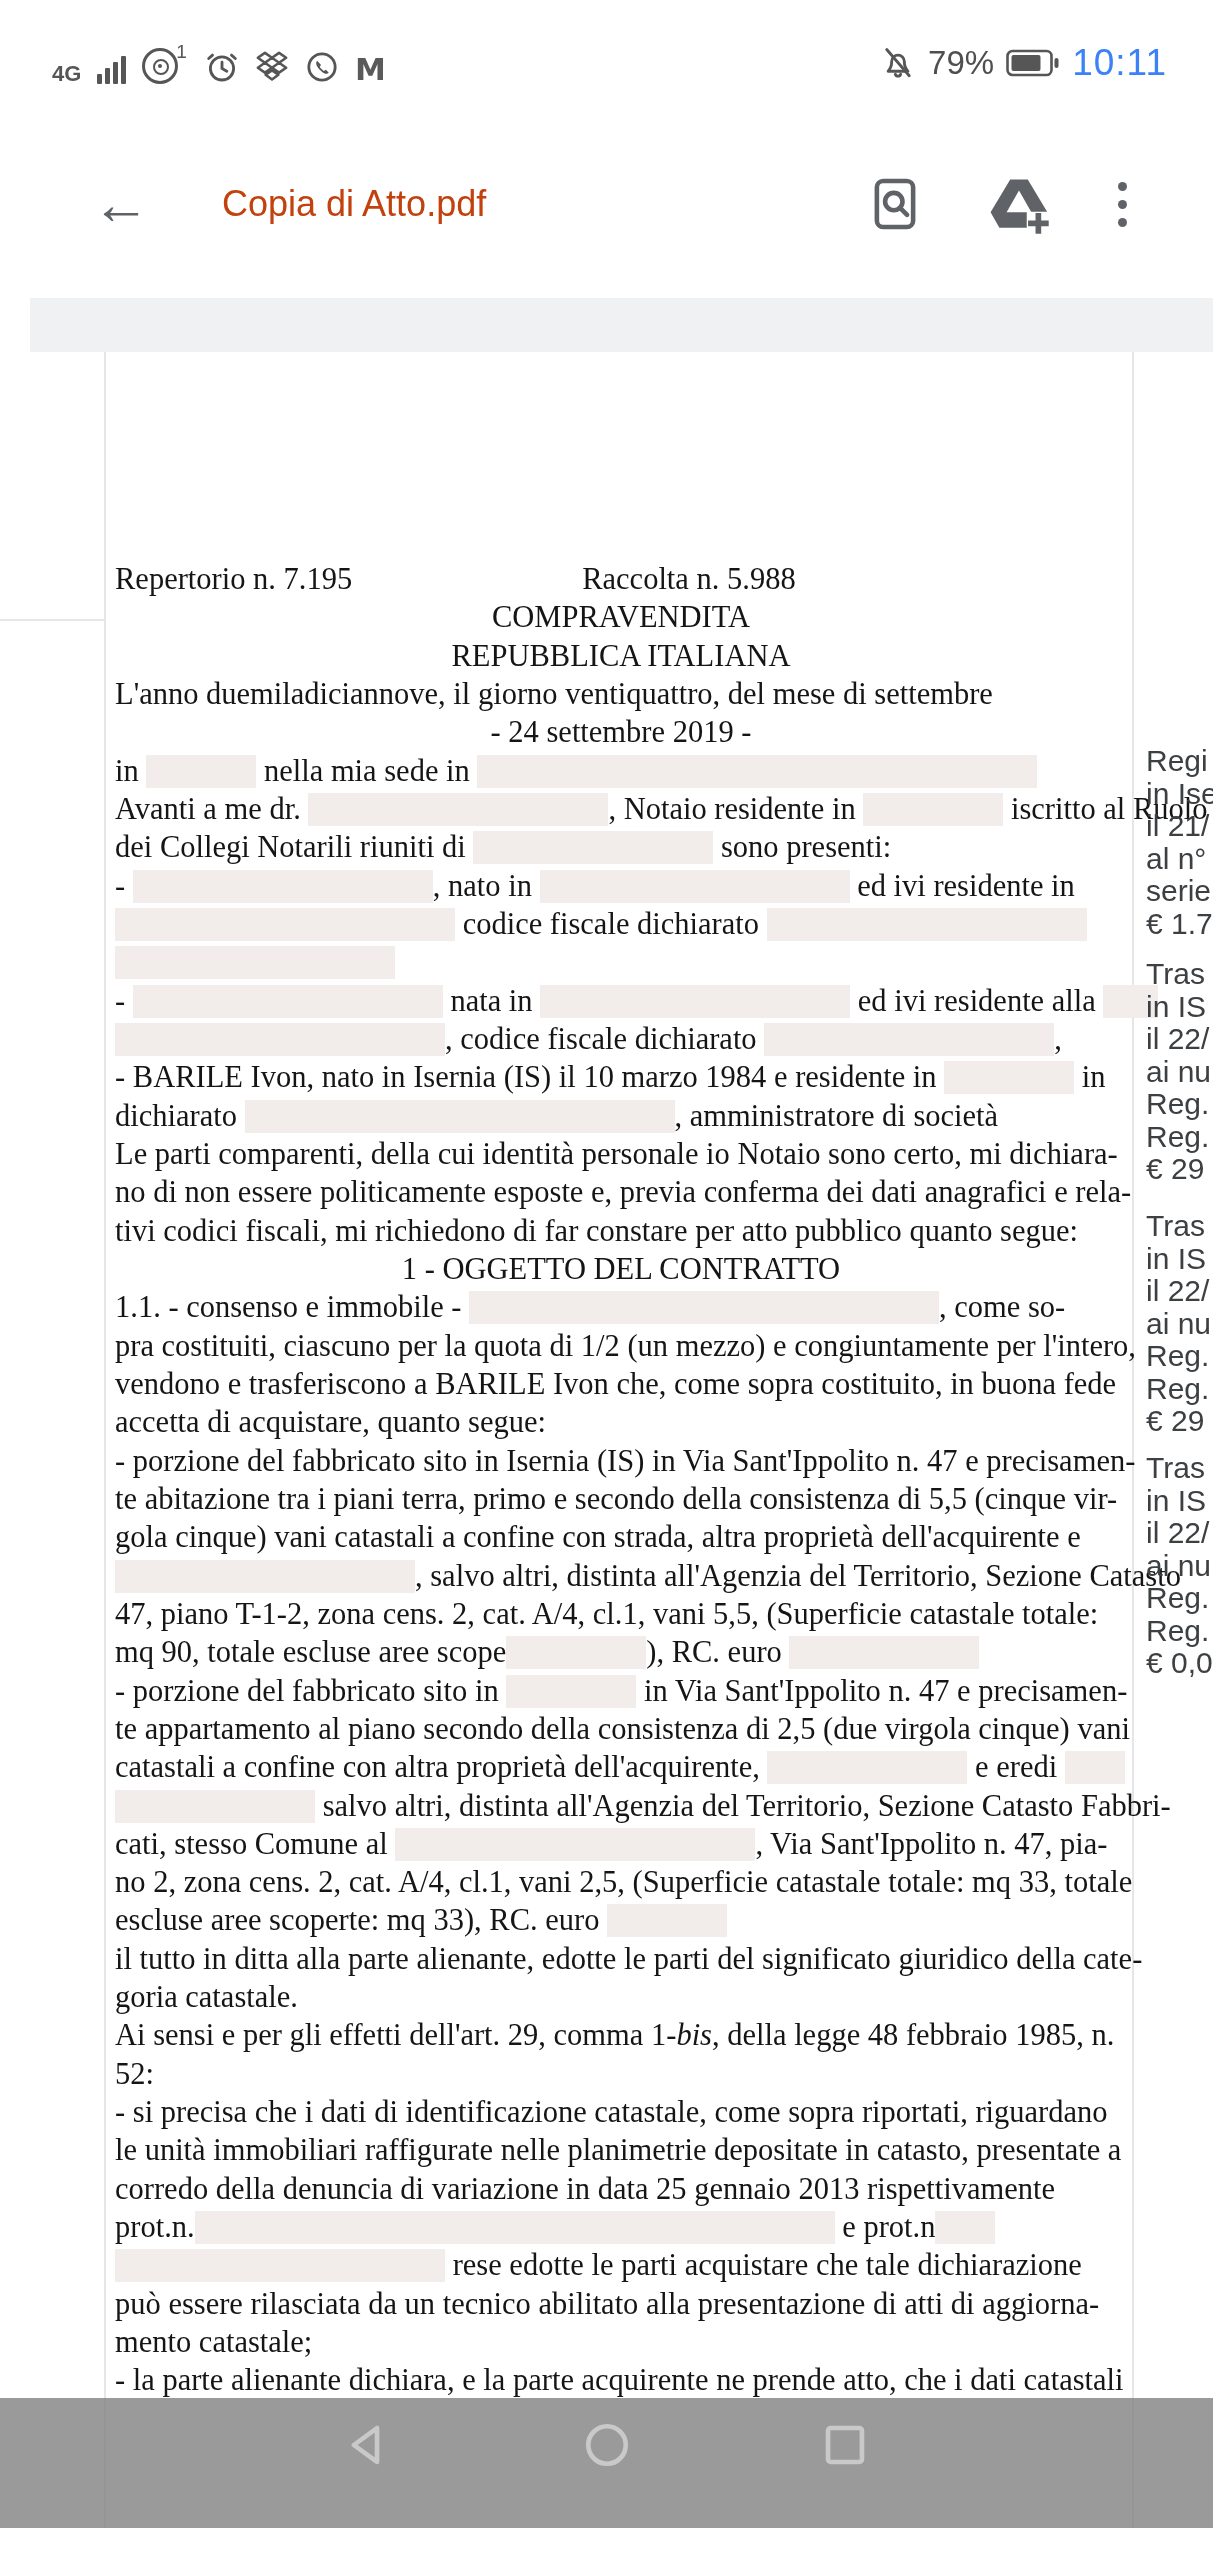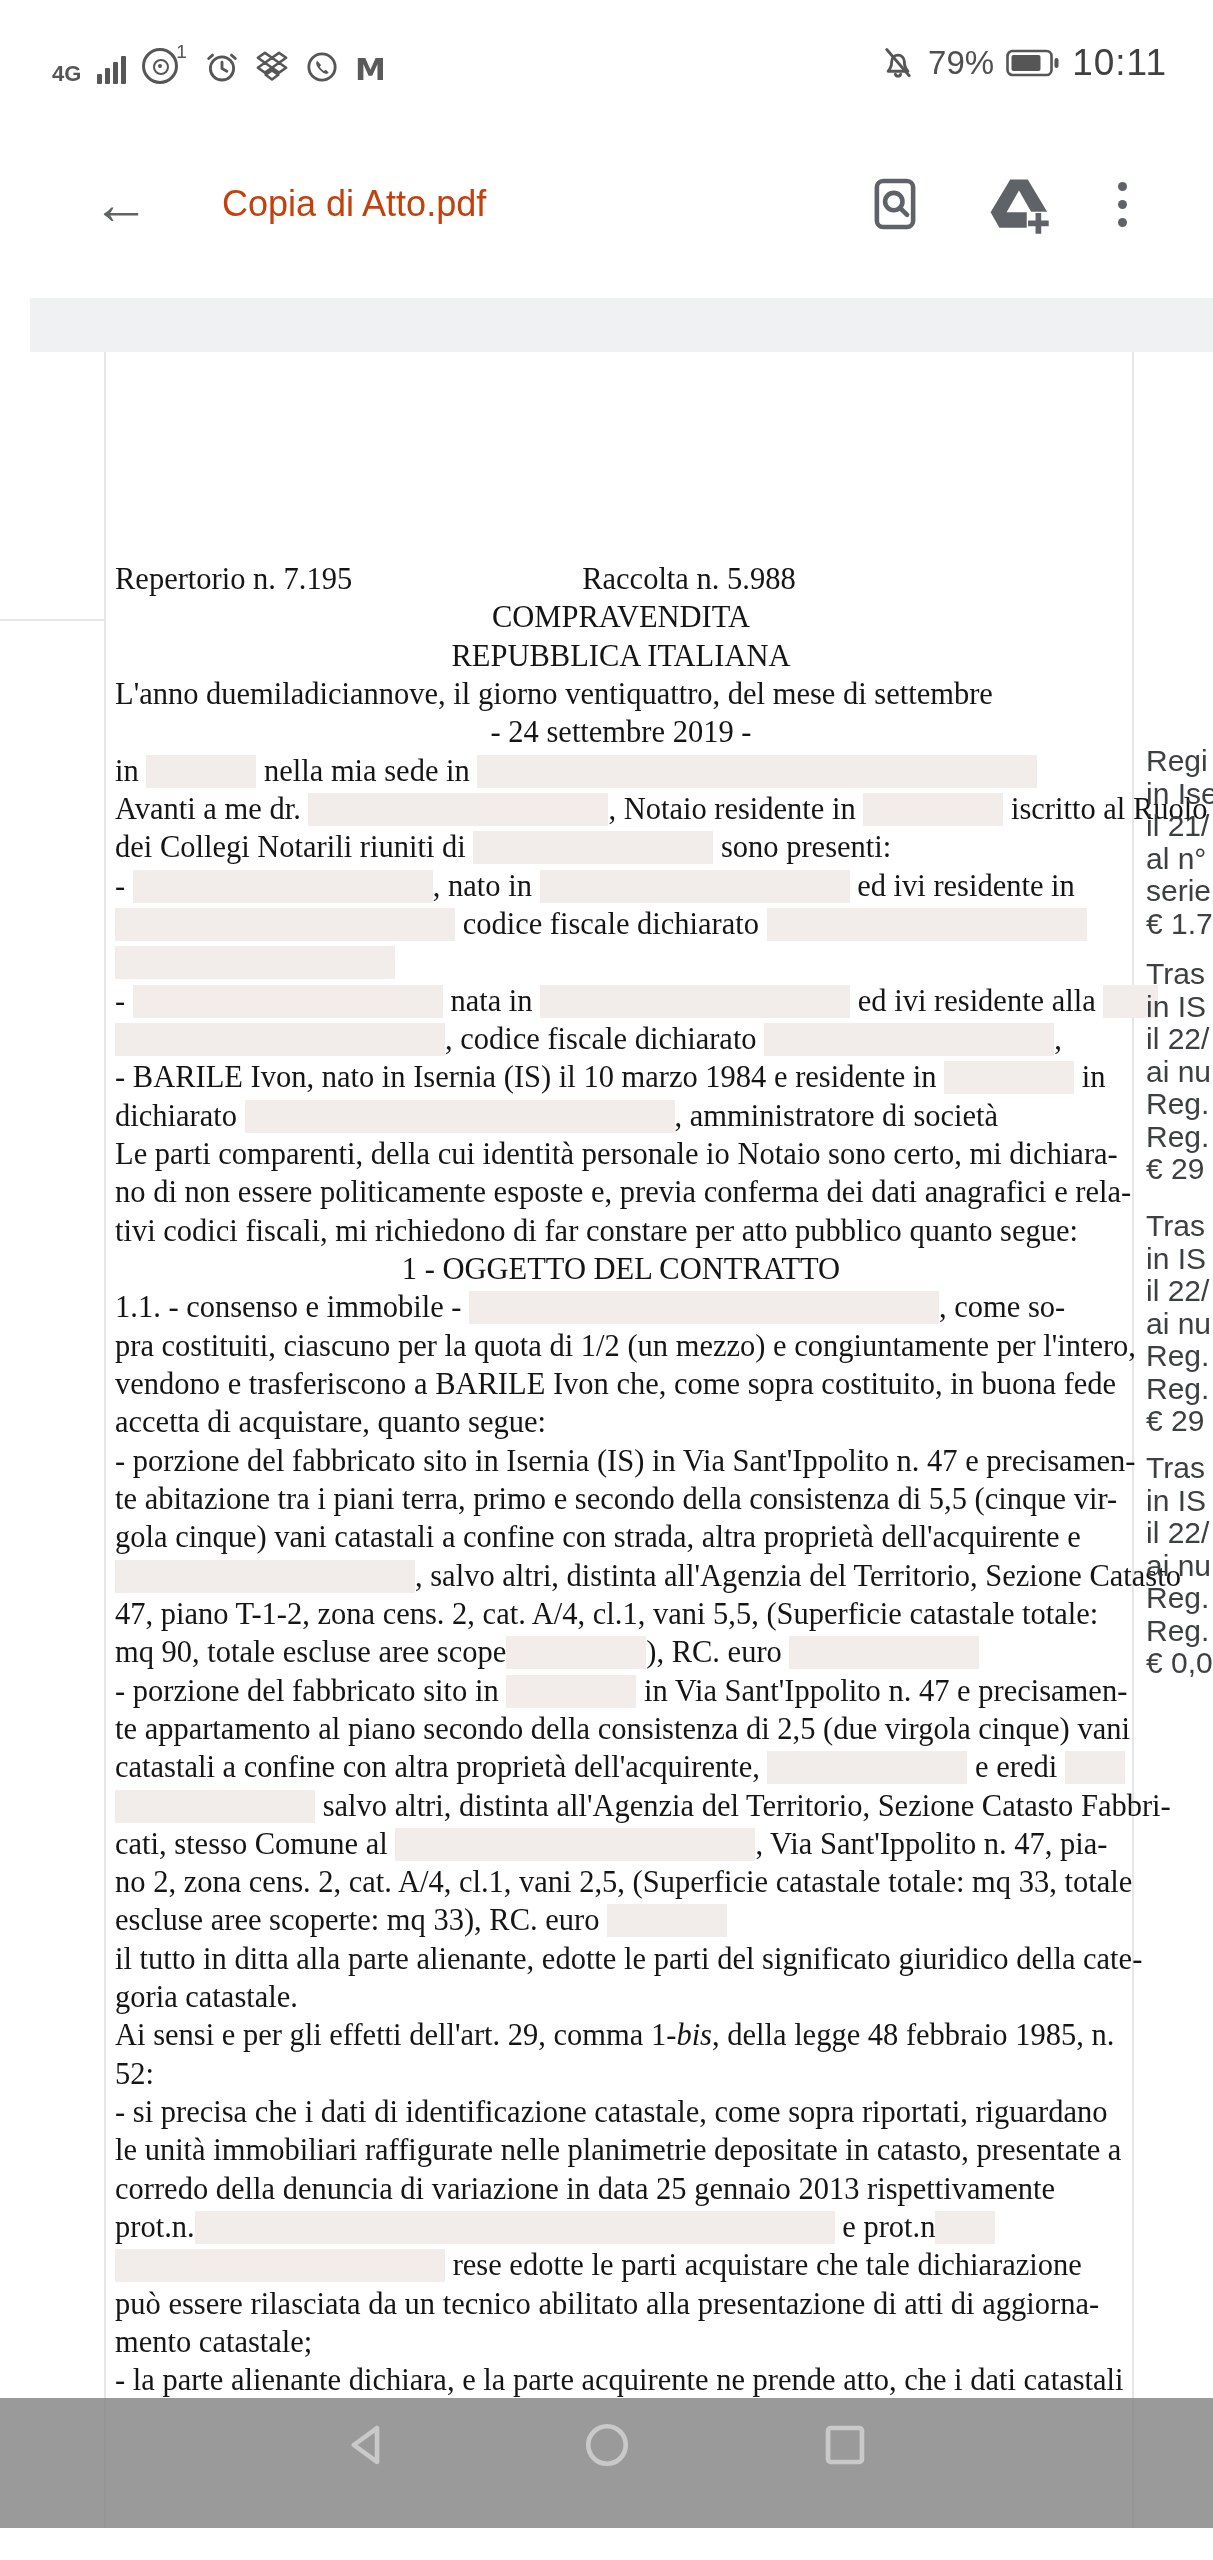--- a/index.html
+++ b/index.html
@@ -18,21 +18,21 @@
   .bars i:nth-child(3){height:22px}.bars i:nth-child(4){height:28px}
   .spiral{width:30px;height:30px;border:3px solid #565656;border-radius:50%;position:relative;}
   .spiral::before{content:"";position:absolute;left:50%;top:50%;width:12px;height:12px;margin:-7px 0 0 -7px;
                   border:2.5px solid #565656;border-radius:50%;}
   .spiral::after{content:"";position:absolute;left:50%;top:50%;width:4px;height:4px;margin:-2px 0 0 -2px;
                  background:#565656;border-radius:50%;}
   .badge-1{font-size:19px;position:relative;top:-14px;left:-2px;}
   .sb-icon{display:flex;align-items:center;}
   .gmail-m{font-family:"DejaVu Sans",sans-serif;font-weight:bold;font-size:31px;color:#5a5a5a;line-height:30px;}
   .pct{font-size:33px;color:#4f4f4f;}
-  .clock-txt{font-size:37px;color:#404040;letter-spacing:1px;}
+  .clock-txt{font-size:37px;color:#3b82f6;letter-spacing:1px;}
 
   
   .toolbar{position:absolute;top:148px;left:0;right:0;height:112px;display:flex;align-items:center;
            padding:0 82px 0 92px;box-sizing:border-box;}
   .back-btn{font-size:58px;color:#5f6368;line-height:58px;margin-right:72px;cursor:pointer;}
   .tb-title{flex:1;font-size:36px;color:#c2410c;white-space:nowrap;overflow:hidden;}
   .tb-icons{display:flex;align-items:center;gap:64px;}
   .tb-btn{display:flex;align-items:center;justify-content:center;cursor:pointer;}
   .dots{display:flex;flex-direction:column;gap:9px;padding:4px;}
   .dots i{width:9px;height:9px;border-radius:50%;background:#5f6368;display:block;}

